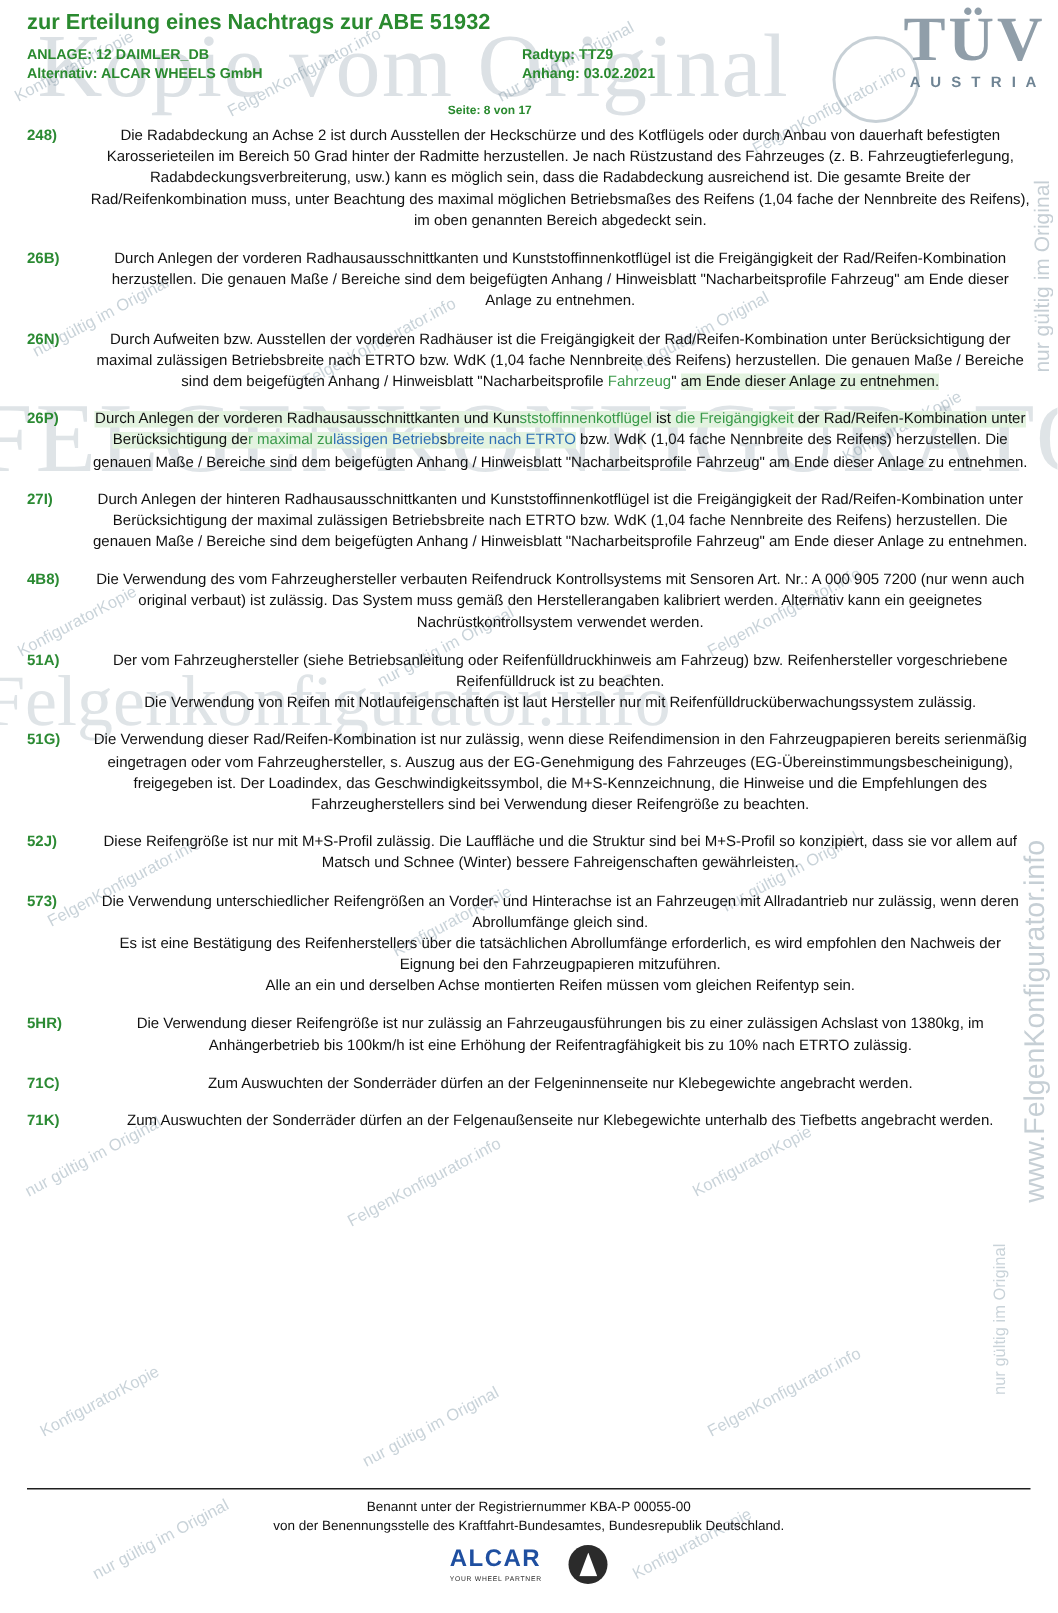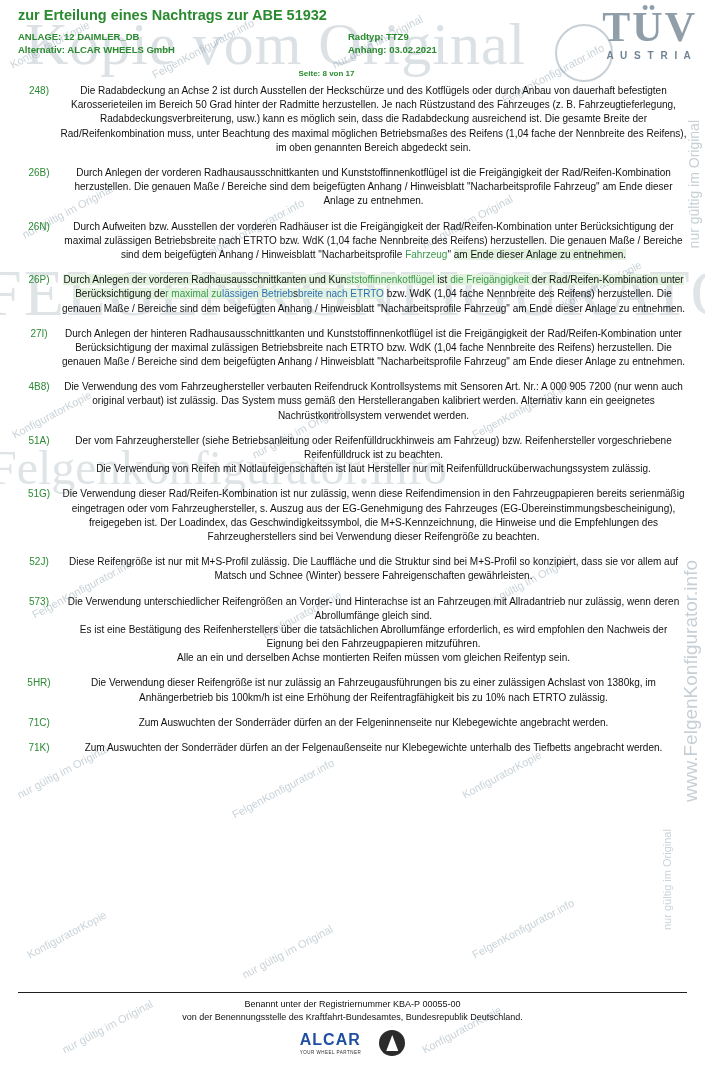--- a/index.html
+++ b/index.html
@@ -162,24 +162,23 @@
   .item {
     display: flex;
     align-items: flex-start;
     margin-bottom: 11px;
   }
   .item-code {
     width: 42px;
     flex: 0 0 42px;
     font-size: 10px;
     color: #2b8a33;
-    font-weight: normal;
+    font-weight: bold;
     line-height: 1.42;
     padding-top: 0px;
-    text-align: center;
   }
   .item-text {
     flex: 1;
     font-size: 10px;
     line-height: 1.42;
     color: #111111;
     text-align: center;
   }
   .item-text .hl {
     background: #e3f3e0;

